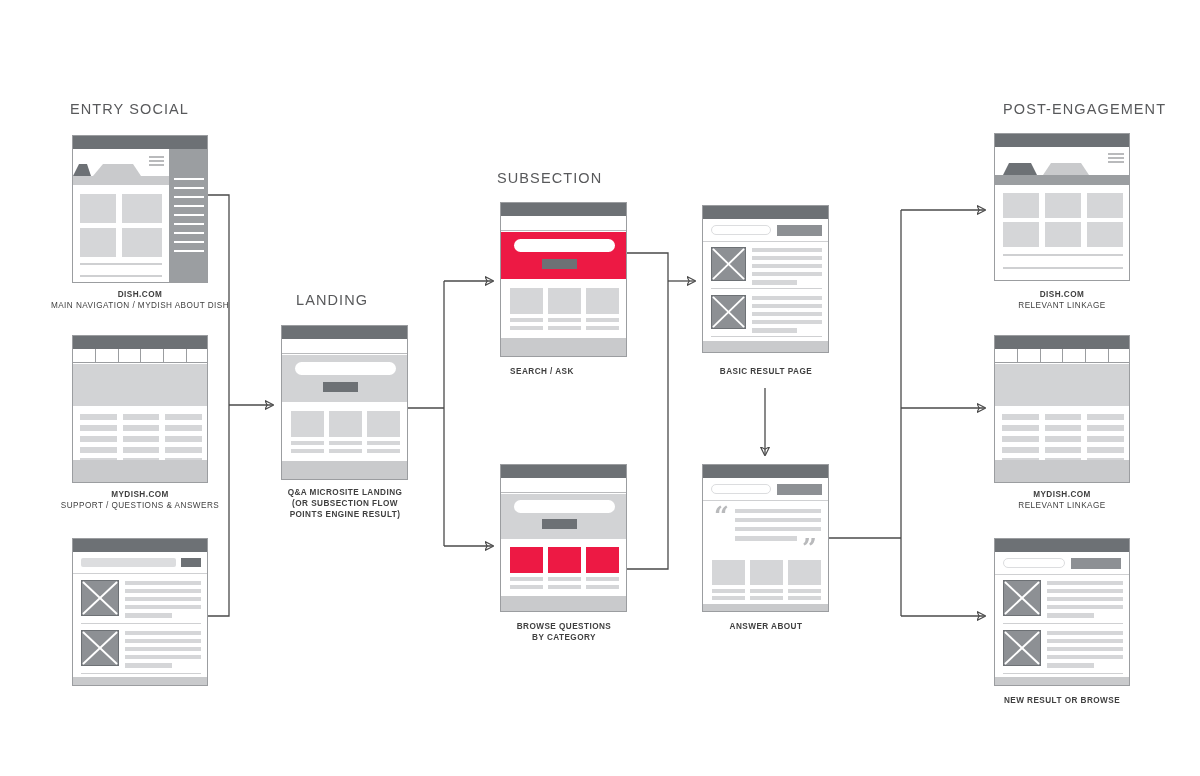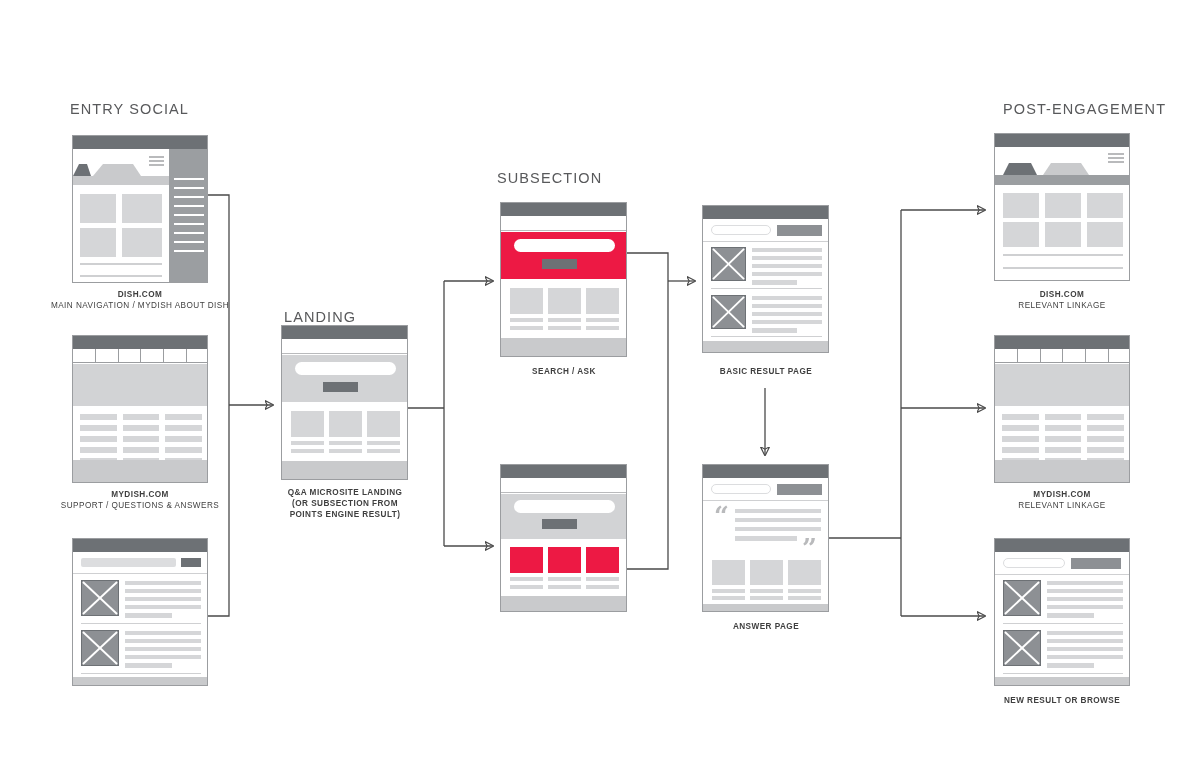--- a/index.html
+++ b/index.html
@@ -111,21 +111,21 @@
   }
   #connectors path, #connectors line { stroke: #4a4a4a; stroke-width: 1.3; fill: none; }
 </style>
 </head>
 <body>
 
 <div id="canvas">
 
 
   <div class="section-label" style="left:70px; top:101px;">ENTRY SOCIAL</div>
-  <div class="section-label" style="left:284px; top:292px;margin-top:17px;">LANDING</div>
+  <div class="section-label" style="left:296px; top:292px;">LANDING</div>
   <div class="section-label" style="left:497px; top:170px;">SUBSECTION</div>
   <div class="section-label" style="left:1003px; top:101px;">POST-ENGAGEMENT</div>
 
   <div class="wf" style="left:72px; top:135px; width:136px; height:148px;">
     <div class="wf-topbar" style="height:13px;"></div>
 
     <div class="blk-mid" style="left:96px; top:13px; width:40px; height:135px; background:#9b9ea1;"></div>
     <div style="position:absolute; left:101px; top:42px; width:30px;">
       <div style="height:2px;background:#ffffff;margin-bottom:7px;"></div>
       <div style="height:2px;background:#ffffff;margin-bottom:7px;"></div>
@@ -264,62 +264,66 @@
     <div class="blk" style="left:9px;  top:115px; width:33px; height:4px;"></div>
     <div class="blk" style="left:47px; top:115px; width:33px; height:4px;"></div>
     <div class="blk" style="left:85px; top:115px; width:33px; height:4px;"></div>
     <div class="blk" style="left:9px;  top:123px; width:33px; height:4px;"></div>
     <div class="blk" style="left:47px; top:123px; width:33px; height:4px;"></div>
     <div class="blk" style="left:85px; top:123px; width:33px; height:4px;"></div>
     <div class="blk-mid" style="left:0; top:135px; width:127px; height:20px;"></div>
   </div>
   <div class="caption" style="left:255px; top:487px; width:180px;">
     <span class="b">Q&amp;A MICROSITE LANDING</span>
-    <span class="b">(OR SUBSECTION FROM</span>
+    <span class="b">(OR SUBSECTION FLOW</span>
     <span class="b">POINTS ENGINE RESULT)</span>
   </div>
 
   <div class="wf" style="left:500px; top:202px; width:127px; height:155px;">
     <div class="wf-topbar" style="height:13px;"></div>
     <div class="blk-white" style="left:0; top:13px; width:127px; height:15px; border-bottom:1px solid #b9babc;"></div>
     <div class="hero-red" style="left:0; top:29px; width:127px; height:47px;"></div>
     <div class="pill" style="left:13px; top:36px; width:101px; height:13px;"></div>
     <div class="blk-dark" style="left:41px; top:56px; width:35px; height:10px;"></div>
     <div class="blk" style="left:9px;  top:85px; width:33px; height:26px;"></div>
     <div class="blk" style="left:47px; top:85px; width:33px; height:26px;"></div>
     <div class="blk" style="left:85px; top:85px; width:33px; height:26px;"></div>
     <div class="blk" style="left:9px;  top:115px; width:33px; height:4px;"></div>
     <div class="blk" style="left:47px; top:115px; width:33px; height:4px;"></div>
     <div class="blk" style="left:85px; top:115px; width:33px; height:4px;"></div>
     <div class="blk" style="left:9px;  top:123px; width:33px; height:4px;"></div>
     <div class="blk" style="left:47px; top:123px; width:33px; height:4px;"></div>
     <div class="blk" style="left:85px; top:123px; width:33px; height:4px;"></div>
     <div class="blk-mid" style="left:0; top:135px; width:127px; height:20px;"></div>
   </div>
-  <div class="caption" style="left:474px; top:366px; width:180px;text-align:center;">
+  <div class="caption" style="left:452px; top:366px; width:180px;text-align:center;">
     <span class="b">SEARCH / ASK</span>
   </div>
 
   <div class="wf" style="left:500px; top:464px; width:127px; height:148px;">
     <div class="wf-topbar" style="height:13px;"></div>
     <div class="blk-white" style="left:0; top:13px; width:127px; height:15px; border-bottom:1px solid #b9babc;"></div>
     <div class="hero-gray" style="left:0; top:29px; width:127px; height:45px;"></div>
     <div class="pill" style="left:13px; top:35px; width:101px; height:13px;"></div>
     <div class="blk-dark" style="left:41px; top:54px; width:35px; height:10px;"></div>
     <div class="blk-red" style="left:9px;  top:82px; width:33px; height:26px;"></div>
     <div class="blk-red" style="left:47px; top:82px; width:33px; height:26px;"></div>
     <div class="blk-red" style="left:85px; top:82px; width:33px; height:26px;"></div>
     <div class="blk" style="left:9px;  top:112px; width:33px; height:4px;"></div>
     <div class="blk" style="left:47px; top:112px; width:33px; height:4px;"></div>
     <div class="blk" style="left:85px; top:112px; width:33px; height:4px;"></div>
     <div class="blk" style="left:9px;  top:120px; width:33px; height:4px;"></div>
     <div class="blk" style="left:47px; top:120px; width:33px; height:4px;"></div>
     <div class="blk" style="left:85px; top:120px; width:33px; height:4px;"></div>
     <div class="blk-mid" style="left:0; top:131px; width:127px; height:17px;"></div>
   </div>
+  <div class="caption" style="left:474px; top:621px; width:180px;">
+    <span class="b">BROWSE QUESTIONS</span>
+    <span class="b">BY CATEGORY</span>
+  </div>
 
   <div class="wf" style="left:702px; top:205px; width:127px; height:148px;">
     <div class="wf-topbar" style="height:13px;"></div>
     <div class="pill" style="left:8px; top:19px; width:60px; height:10px; background:#ffffff; border:1px solid #dcdddf;"></div>
     <div class="blk-dark" style="left:74px; top:19px; width:45px; height:11px; background:#8d9094;"></div>
     <div class="bar-rule" style="position:absolute; left:0; top:35px; width:127px; height:1px;"></div>
 
     <div class="xbox" style="left:8px; top:41px; width:35px; height:34px;">
       <svg viewBox="0 0 35 34" preserveAspectRatio="none">
           <line x1="1" y1="1" x2="34" y2="33" stroke="#ffffff" stroke-width="2"></line>
@@ -375,21 +379,21 @@
     <div class="blk" style="left:85px; top:95px; width:33px; height:25px;"></div>
     <div class="blk" style="left:9px;  top:124px; width:33px; height:4px;"></div>
     <div class="blk" style="left:47px; top:124px; width:33px; height:4px;"></div>
     <div class="blk" style="left:85px; top:124px; width:33px; height:4px;"></div>
     <div class="blk" style="left:9px;  top:131px; width:33px; height:4px;"></div>
     <div class="blk" style="left:47px; top:131px; width:33px; height:4px;"></div>
     <div class="blk" style="left:85px; top:131px; width:33px; height:4px;"></div>
     <div class="blk-mid" style="left:0; top:139px; width:127px; height:9px;"></div>
   </div>
   <div class="caption" style="left:676px; top:621px; width:180px;">
-    <span class="b">ANSWER PAGE</span>
+    <span class="b">ANSWER ABOUT</span>
   </div>
 
   <div class="wf" style="left:994px; top:133px; width:136px; height:148px;">
     <div class="wf-topbar" style="height:13px;"></div>
     <div class="hamburger" style="left:113px; top:19px; width:16px;">
       <i></i>
         <i></i>
         <i></i>
     </div>
     <svg style="position:absolute; left:0; top:27px; width:136px; height:14px;">

